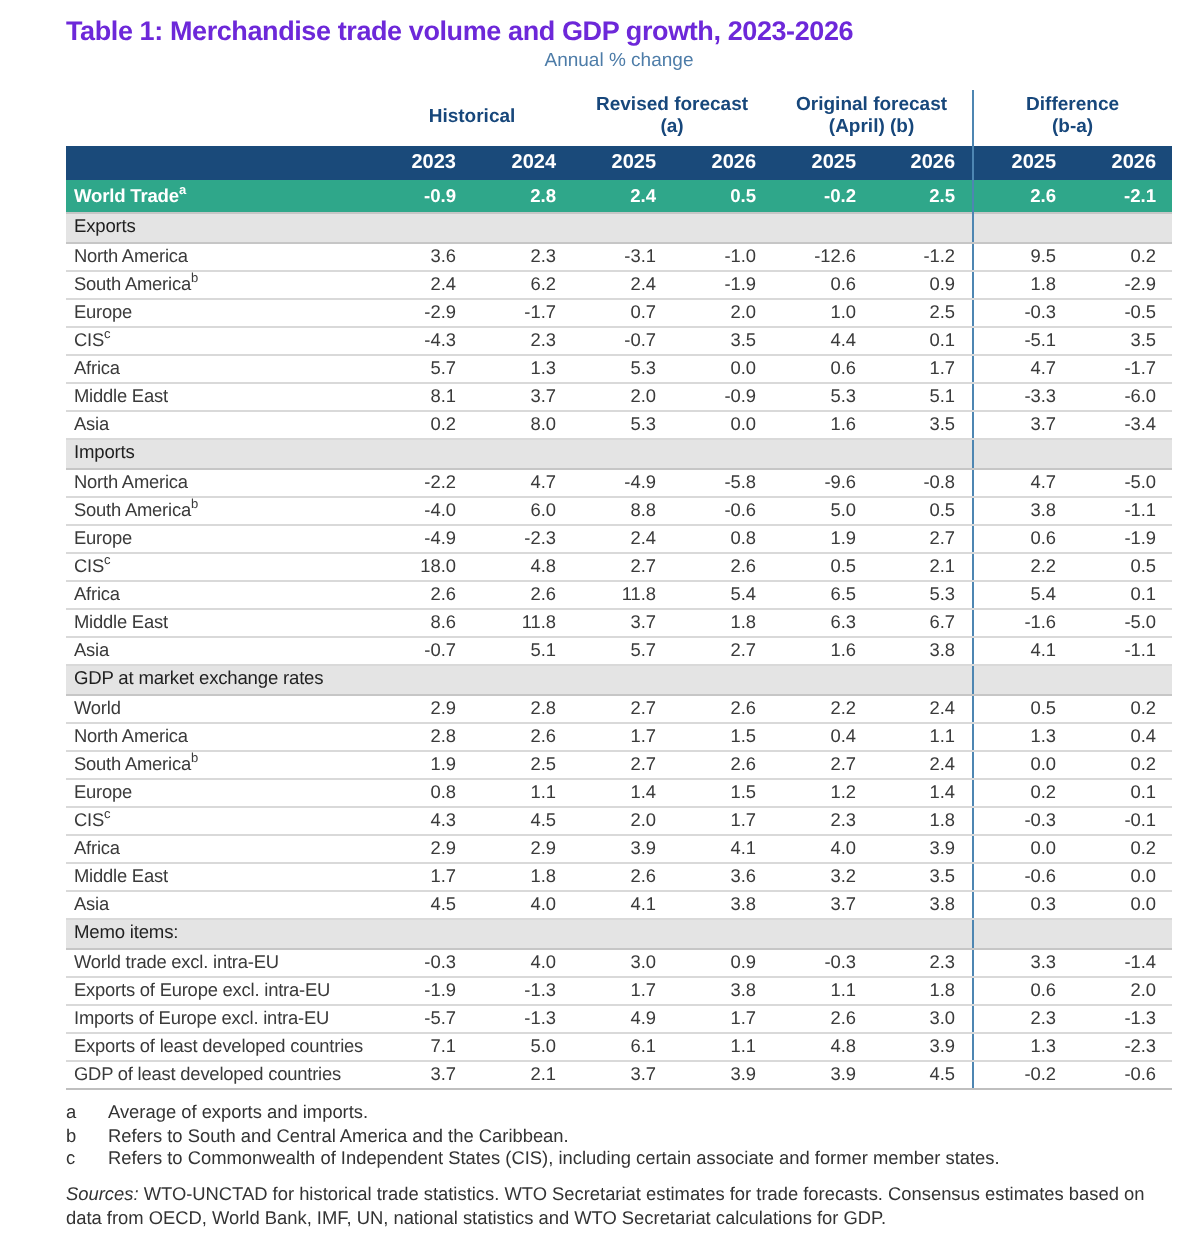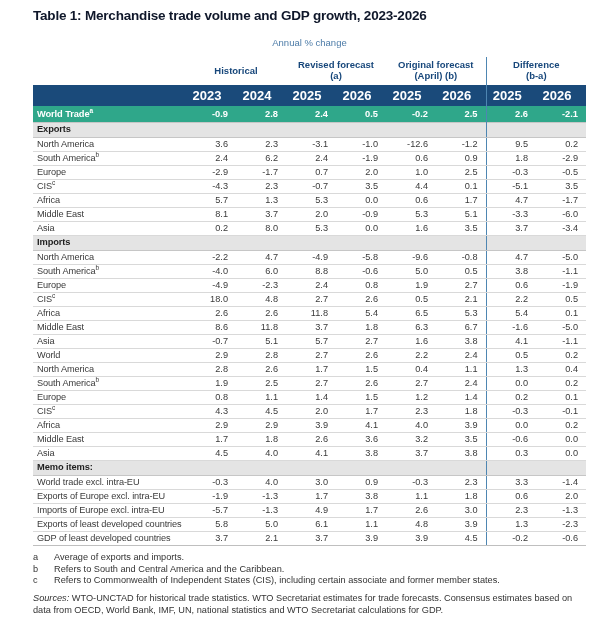--- a/index.html
+++ b/index.html
@@ -5,22 +5,22 @@
   * { box-sizing: border-box; }
   html, body { margin: 0; padding: 0; }
   body {
     width: 600px; height: 627px; overflow: hidden;
     background: #ffffff;
     font-family: "Liberation Sans", "DejaVu Sans", sans-serif;
   }
   .page { padding: 8px 14px 0 33px; }
 
   .title {
-    margin: 0 0 14px 0;
-    font-size: 13.5px; font-weight: bold; color: #0f172a;
+    margin: 0 0 2px 0;
+    font-size: 13.5px; font-weight: bold; color: #6d28d9;
     letter-spacing: -0.2px;
   }
   .subtitle {
     margin: 0 0 9px 0;
     font-size: 9.5px; color: #4d7ca8; text-align: center;
   }
 
   table.trade {
     border-collapse: collapse; table-layout: fixed;
     width: 553px;
@@ -32,34 +32,34 @@
   tr.group-row th {
     font-size: 9.5px; font-weight: bold; color: #17477b;
     text-align: center; vertical-align: middle;
     line-height: 1.18; padding: 2px 0 4px 0;
   }
   tr.group-row th span { display: block; }
 
   
   tr.year-row th {
     background: #1a4a7a; color: #ffffff;
-    font-size: 13px; font-weight: bold;
-    text-align: center; padding: 3px 8px 3px 0;
+    font-size: 10px; font-weight: bold;
+    text-align: right; padding: 3px 8px 3px 0;
     height: 17px;
   }
 
   
   tr.world-row td {
     background: #2fa78a; color: #ffffff; font-weight: bold;
     font-size: 9.3px; height: 16px;
   }
 
   
   tr.section-row td {
-    background: #e4e4e4; color: #1f1f1f; font-weight: bold;
+    background: #e4e4e4; color: #1f1f1f; font-weight: normal;
     font-size: 9.3px; padding: 0 2px 2px 4px; height: 15px;
     border-top: 1px solid #c6c6c6; border-bottom: 1px solid #c6c6c6;
   }
 
   
   tr.data-row td {
     font-size: 9.2px; color: #3a3a3a;
     border-bottom: 1px solid #d9d9d9;
     height: 13px; line-height: 11px;
   }
@@ -306,20 +306,24 @@
           <td class="label"><span>Asia</span><sup class="fn"></sup></td>
           <td class="num">-0.7</td>
           <td class="num">5.1</td>
           <td class="num">5.7</td>
           <td class="num">2.7</td>
           <td class="num">1.6</td>
           <td class="num">3.8</td>
           <td class="num divider">4.1</td>
           <td class="num">-1.1</td>
         </tr>
+        <tr class="section-row">
+          <td class="label" colspan="7">GDP at market exchange rates</td>
+          <td class="divider" colspan="2"></td>
+        </tr>
         <tr class="data-row">
           <td class="label"><span>World</span><sup class="fn"></sup></td>
           <td class="num">2.9</td>
           <td class="num">2.8</td>
           <td class="num">2.7</td>
           <td class="num">2.6</td>
           <td class="num">2.2</td>
           <td class="num">2.4</td>
           <td class="num divider">0.5</td>
           <td class="num">0.2</td>
@@ -433,21 +437,21 @@
           <td class="num">-1.3</td>
           <td class="num">4.9</td>
           <td class="num">1.7</td>
           <td class="num">2.6</td>
           <td class="num">3.0</td>
           <td class="num divider">2.3</td>
           <td class="num">-1.3</td>
         </tr>
         <tr class="data-row">
           <td class="label"><span>Exports of least developed countries</span><sup class="fn"></sup></td>
-          <td class="num">5.8</td>
+          <td class="num">7.1</td>
           <td class="num">5.0</td>
           <td class="num">6.1</td>
           <td class="num">1.1</td>
           <td class="num">4.8</td>
           <td class="num">3.9</td>
           <td class="num divider">1.3</td>
           <td class="num">-2.3</td>
         </tr>
         <tr class="data-row">
           <td class="label"><span>GDP of least developed countries</span><sup class="fn"></sup></td>

